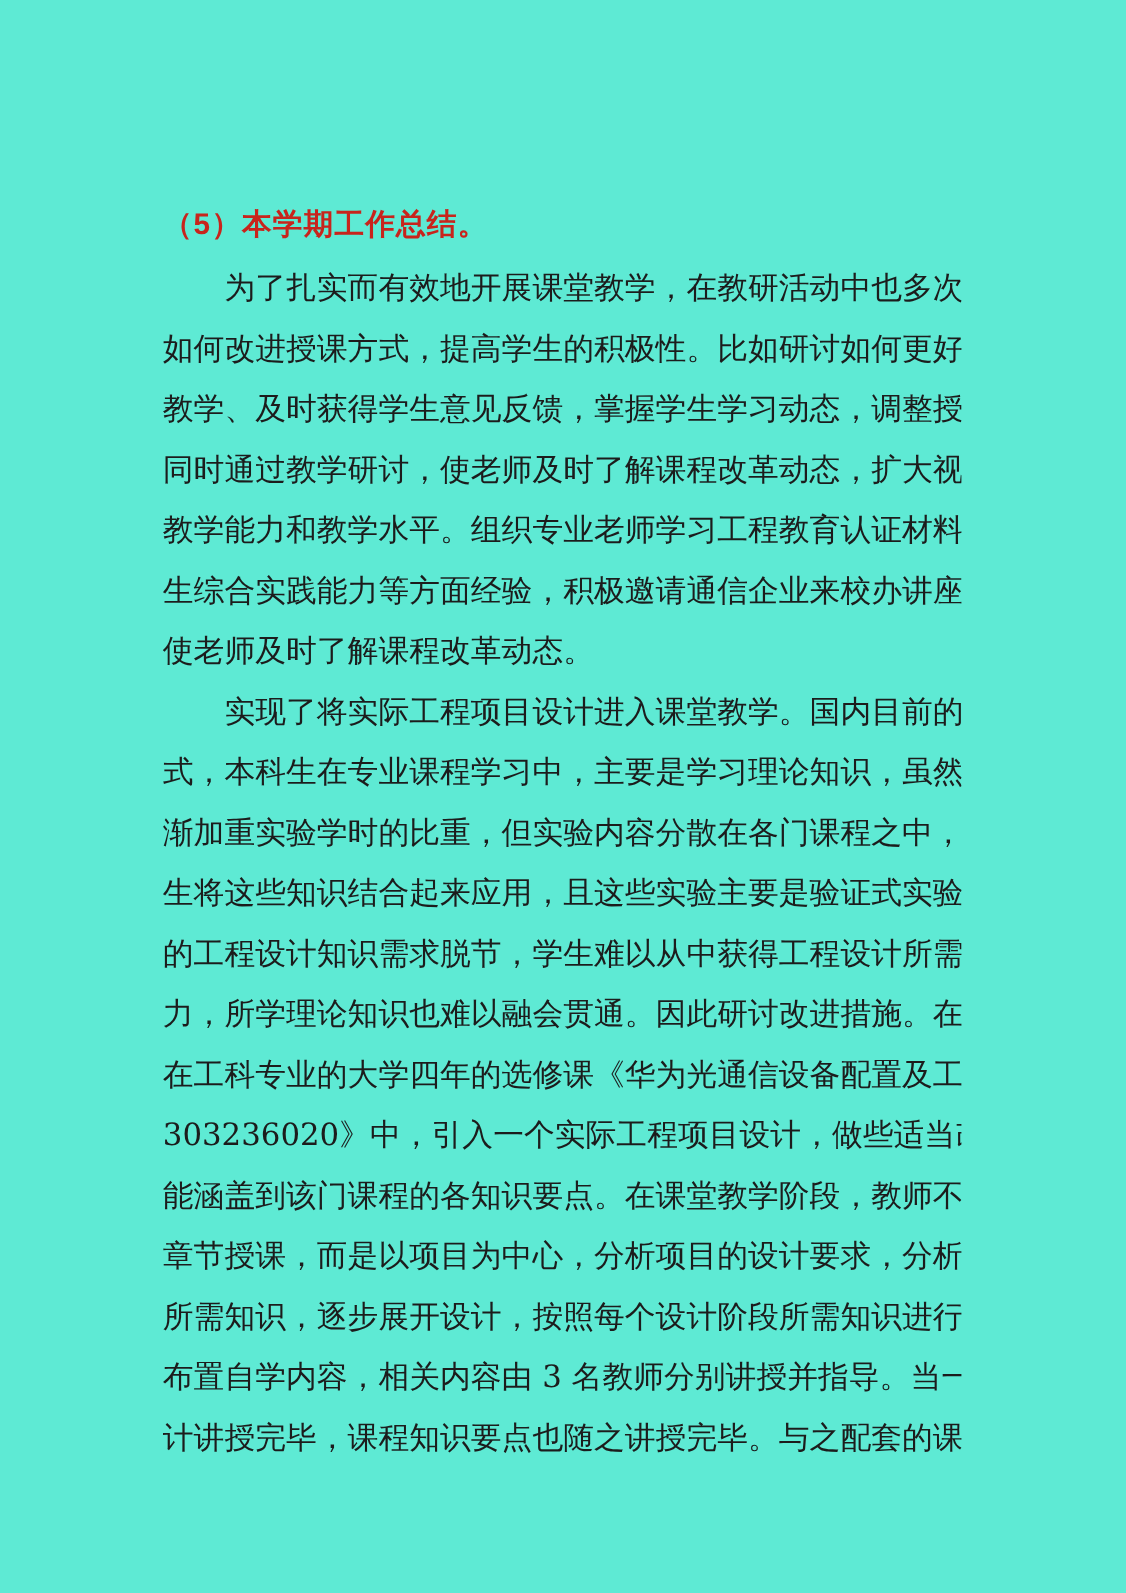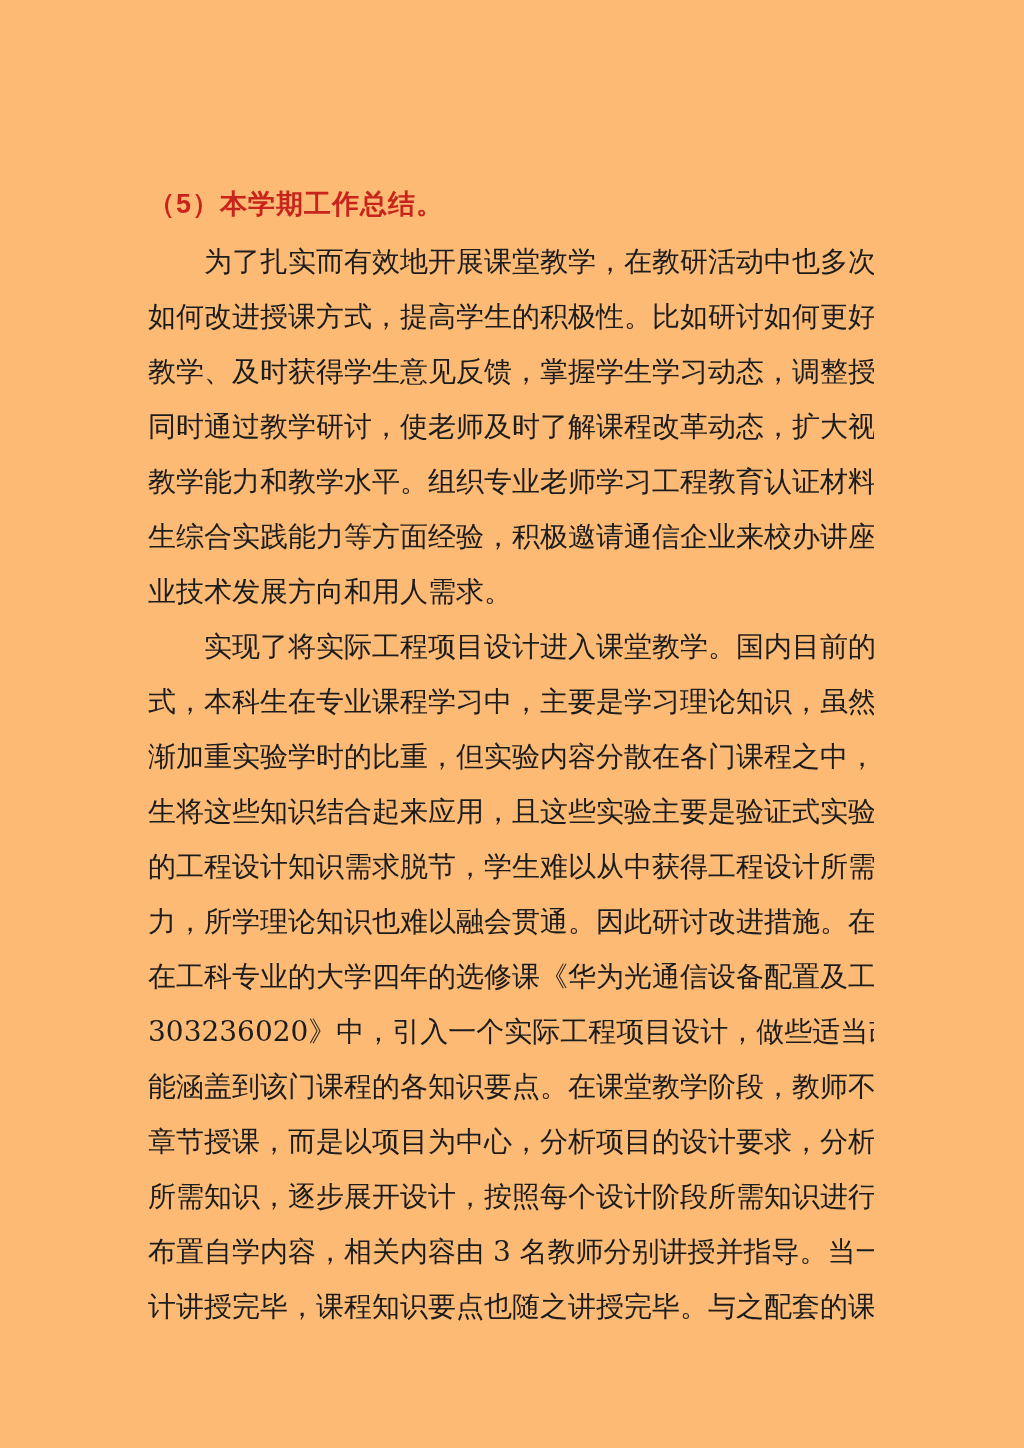--- a/index.html
+++ b/index.html
@@ -4,21 +4,21 @@
 <style>
   html, body {
     margin: 0;
     padding: 0;
     background: #ffffff;
   }
   .doc-page {
     position: relative;
     width: 1024px;
     height: 1448px;
-    background: #fdba74;
+    background: #5eead4;
     overflow: hidden;
     font-family: "DejaVu Serif", "Liberation Serif", serif;
   }
   .doc-content {
     position: absolute;
     left: 148px;
     top: 186px;
     width: 726px;
   }
   .doc-heading {
@@ -55,21 +55,21 @@
 <div class="doc-page">
   <div class="doc-content">
     <h1 class="doc-heading" style="color: rgb(200, 36, 28);">（5）本学期工作总结。</h1>
     <div class="doc-body" style="color: rgb(28, 28, 28);">
         <div class="line indent">为了扎实而有效地开展课堂教学，在教研活动中也多次研讨交流</div>
         <div class="line">如何改进授课方式，提高学生的积极性。比如研讨如何更好地互动式</div>
         <div class="line">教学、及时获得学生意见反馈，掌握学生学习动态，调整授课方式。</div>
         <div class="line">同时通过教学研讨，使老师及时了解课程改革动态，扩大视野，提高</div>
         <div class="line">教学能力和教学水平。组织专业老师学习工程教育认证材料和提高学</div>
         <div class="line">生综合实践能力等方面经验，积极邀请通信企业来校办讲座，了解企</div>
-        <div class="line no-justify">业技术发展方向和用人需求。</div>
+        <div class="line no-justify">使老师及时了解课程改革动态。</div>
         <div class="line indent">实现了将实际工程项目设计进入课堂教学。国内目前的教学模</div>
         <div class="line">式，本科生在专业课程学习中，主要是学习理论知识，虽然近年来逐</div>
         <div class="line">渐加重实验学时的比重，但实验内容分散在各门课程之中，难以使学</div>
         <div class="line">生将这些知识结合起来应用，且这些实验主要是验证式实验，与实际</div>
         <div class="line">的工程设计知识需求脱节，学生难以从中获得工程设计所需的动手能</div>
         <div class="line">力，所学理论知识也难以融会贯通。因此研讨改进措施。在本学期已</div>
         <div class="line">在工科专业的大学四年的选修课《华为光通信设备配置及工程设计</div>
         <div class="line">303236020》中，引入一个实际工程项目设计，做些适当改造，使其</div>
         <div class="line">能涵盖到该门课程的各知识要点。在课堂教学阶段，教师不是按课本</div>
         <div class="line">章节授课，而是以项目为中心，分析项目的设计要求，分析完成设计</div>

